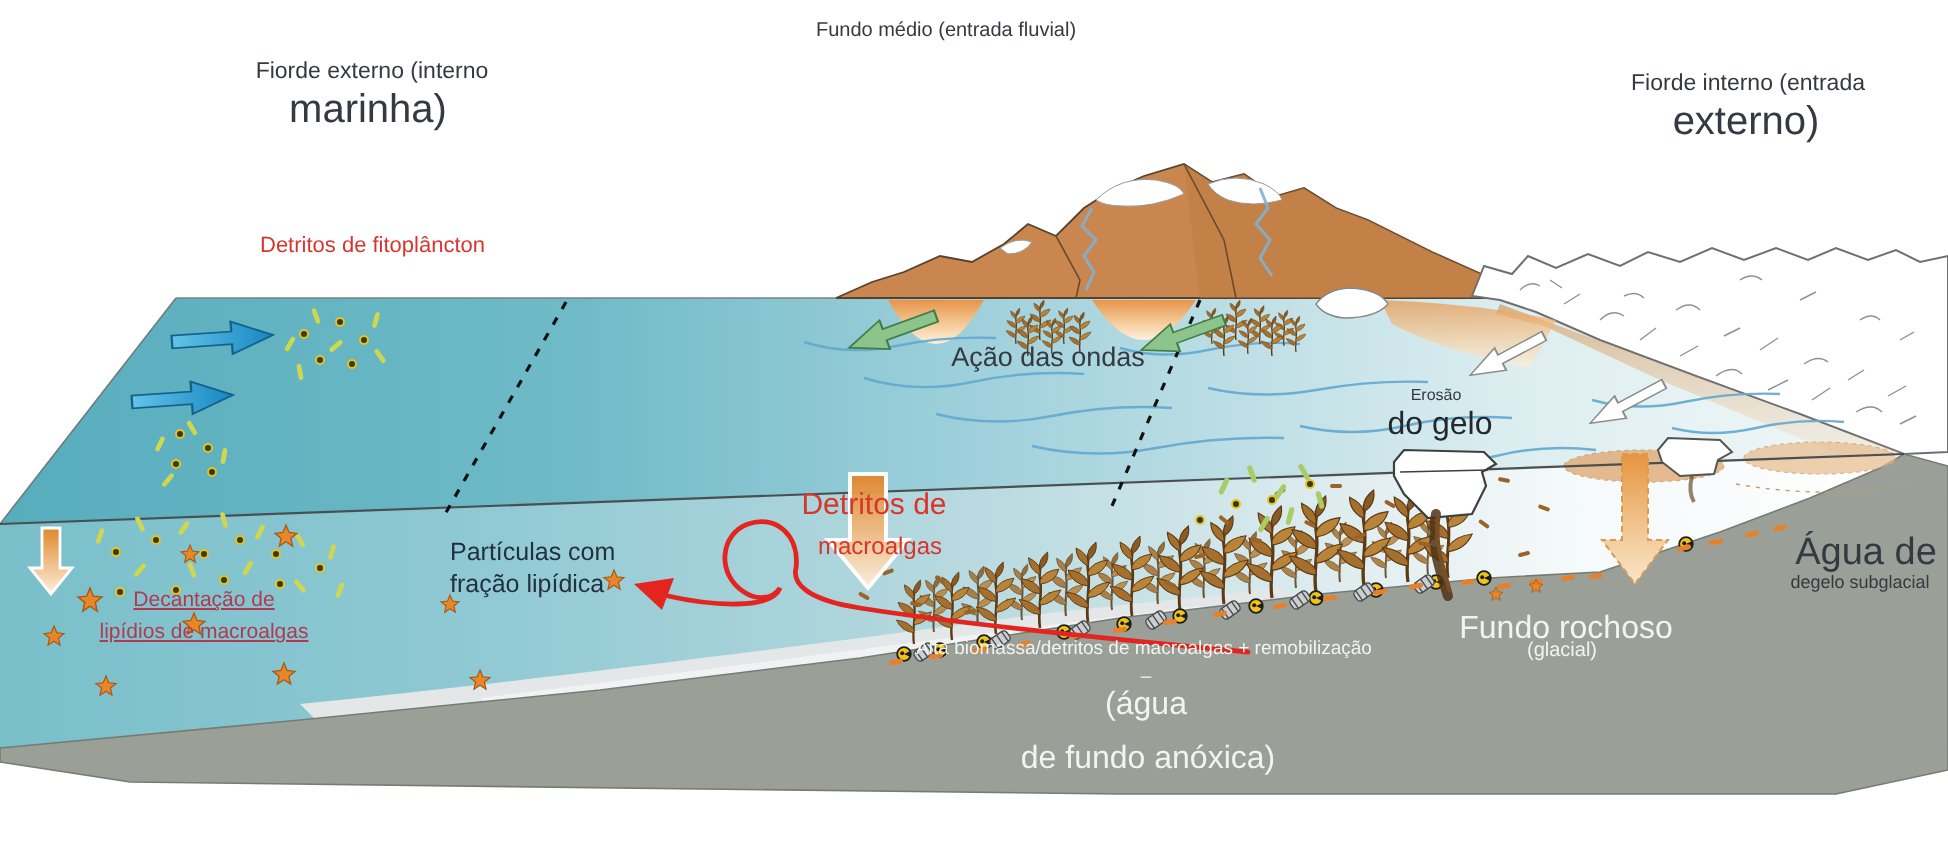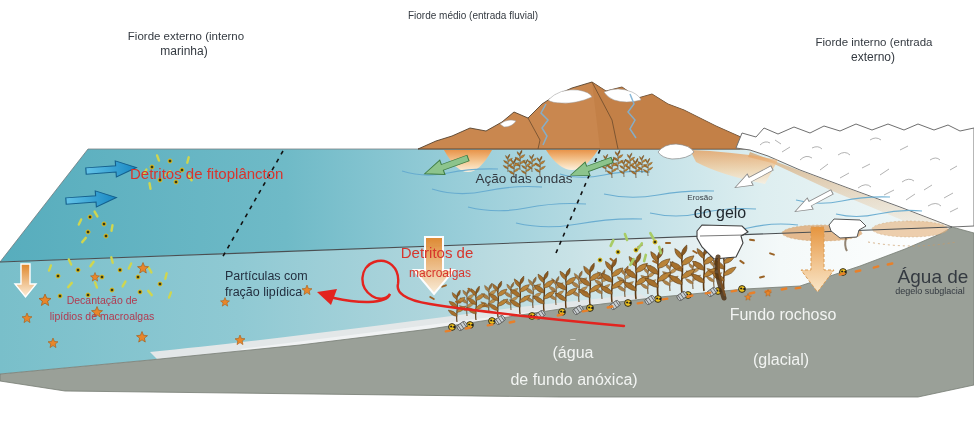--- a/index.html
+++ b/index.html
@@ -2,33 +2,33 @@
 <html style="--label_dark: #343a41; --label_red: #d7352d; --label_maroon: #b13a50; --label_white: #f2f4f2; --water_teal: #57adbd; --water_light: #cfe6ea; --bedrock_gray: #9aa098; --mountain_brown: #c9874f; --glacier_white: #ffffff; --arrow_blue: #2b9fd6; --arrow_green: #8cc48c; --arrow_orange: #e8913c; --arrow_red: #e3241f; --kelp_brown: #a5702d; --sediment_orange: #e8802a; --plankton_yellow: #cfd64f;"><head>
 <meta charset="utf-8">
 <style>
   html,body{margin:0;padding:0;background:#ffffff;}
   .stage{position:relative;width:974px;height:428px;background:#fff;overflow:hidden;
          font-family:"Liberation Sans",sans-serif;}
   .stage svg{position:absolute;left:0;top:0;}
   .lbl{position:absolute;line-height:1.05;white-space:nowrap;}
   .c{transform:translateX(-50%);text-align:center;}
   .zone1{font-size:11.5px;color:var(--label_dark);}
-  .zone2{font-size:12px;color:var(--label_dark);}
+  .zone2{font-size:20px;color:var(--label_dark);}
   .zonem{font-size:10px;color:var(--label_dark);}
-  .red-sm{font-size:15px;color:var(--label_red);margin-top:48px;}
+  .red-sm{font-size:11px;color:var(--label_red);}
   .dark-md{font-size:13.5px;color:var(--label_dark);}
   .erosao{font-size:8px;color:var(--label_dark);}
   .dogelo{font-size:16px;color:#22282e;}
   .partic{font-size:12.5px;color:#233040;}
   .detri1{font-size:15px;color:var(--label_red);text-align:center;}
   .detri2{font-size:12px;color:var(--label_red);}
-  .decant{font-size:10.5px;color:var(--label_maroon);}
+  .decant{font-size:10.5px;color:var(--label_maroon);text-decoration:underline;}
   .white-sm{font-size:9.5px;color:var(--label_white);}
   .white-md{font-size:16px;color:var(--label_white);}
-  .white-lg{font-size:16px;color:var(--label_white);margin-top:31px;}
+  .white-lg{font-size:10px;color:var(--label_white);}
   .agua1{font-size:19px;color:var(--label_dark);}
   .agua2{font-size:9px;color:var(--label_dark);}
 </style>
 </head>
 <body>
 
 <div class="stage">
 
 <svg width="974" height="428" viewBox="0 0 974 428">
   <defs>
@@ -421,38 +421,39 @@
   <path d="M811,227 h13 v43 h10 l-16.5,22 -16.5,-22 h10 Z" fill="url(#gOrange2)" stroke="#d99b54" stroke-width="1" stroke-dasharray="3,2"></path>
   <g>
     <path d="M624,326 C560,320 480,312 430,304 C404,300 396,292 398,284 C400,268 388,257 374,262 C360,267 358,287 372,296
              C378,300 386,300 390,294 C386,305 356,303 334,298" stroke="#e3241f" stroke-width="2.4" fill="none" stroke-linecap="round"></path>
     <path d="M317,292 L337,289 L331,305 Z" fill="#e3241f"></path>
   </g>
 </svg>
 
 <div class="lbl c zone1" style="left:186px;top:30px">Fiorde externo (interno</div>
 <div class="lbl c zone2" style="left:184px;top:45px">marinha)</div>
-<div class="lbl c zonem" style="left:473px;top:11px">Fiorde médio (entrada fluvial)</div>
+<div class="lbl c zonem" style="left:473px;top:11px">Fundo médio (entrada fluvial)</div>
 <div class="lbl c zone1" style="left:874px;top:36px">Fiorde interno (entrada</div>
 <div class="lbl c zone2" style="left:873px;top:51px">externo)</div>
 
 <div class="lbl red-sm" style="left:130px;top:118px">Detritos de fitoplâncton</div>
 <div class="lbl c dark-md" style="left:524px;top:172px">Ação das ondas</div>
-<div class="lbl c erosao" style="left:700px;top:194px">Erosão</div>
+<div class="lbl c erosao" style="left:718px;top:194px">Erosão</div>
 <div class="lbl c dogelo" style="left:720px;top:205px">do gelo</div>
 
 <div class="lbl partic" style="left:225px;top:270px">Partículas com</div>
 <div class="lbl partic" style="left:225px;top:286px">fração lipídica</div>
 
 <div class="lbl c detri1" style="left:437px;top:245px">Detritos de</div>
 <div class="lbl c detri2" style="left:440px;top:267px">macroalgas</div>
 
 <div class="lbl c decant" style="left:102px;top:295px">Decantação de</div>
 <div class="lbl c decant" style="left:102px;top:311px">lipídios de macroalgas</div>
 
+<div class="lbl c white-sm" style="left:572px;top:320px">Alta biomassa/detritos de macroalgas + remobilização</div>
 <div class="lbl c white-sm" style="left:573px;top:334px">–</div>
 <div class="lbl c white-md" style="left:573px;top:345px">(água</div>
 <div class="lbl c white-md" style="left:574px;top:372px">de fundo anóxica)</div>
 
 <div class="lbl c white-md" style="left:783px;top:307px">Fundo rochoso</div>
 <div class="lbl c white-lg" style="left:781px;top:321px">(glacial)</div>
 
 <div class="lbl c agua1" style="left:933px;top:267px">Água de</div>
 <div class="lbl c agua2" style="left:930px;top:287px">degelo subglacial</div>
 

